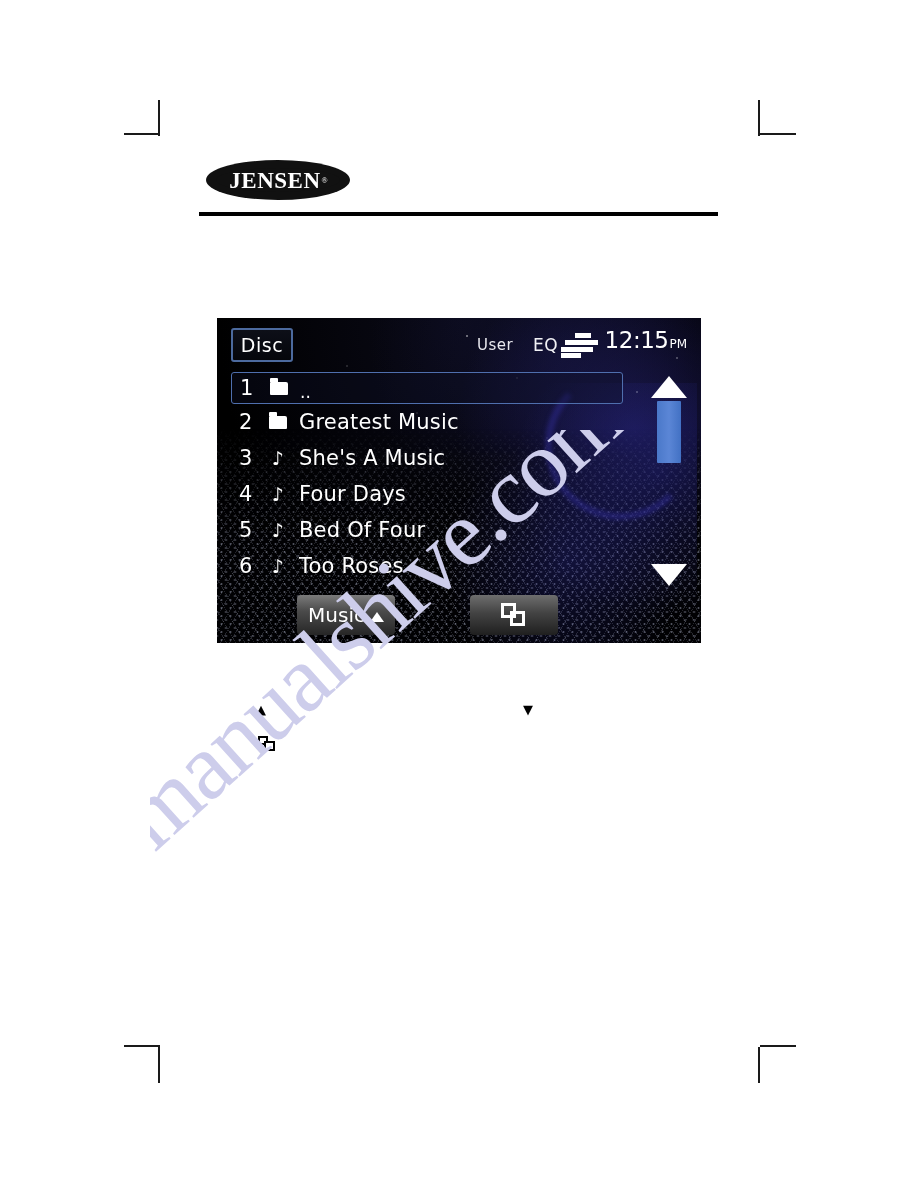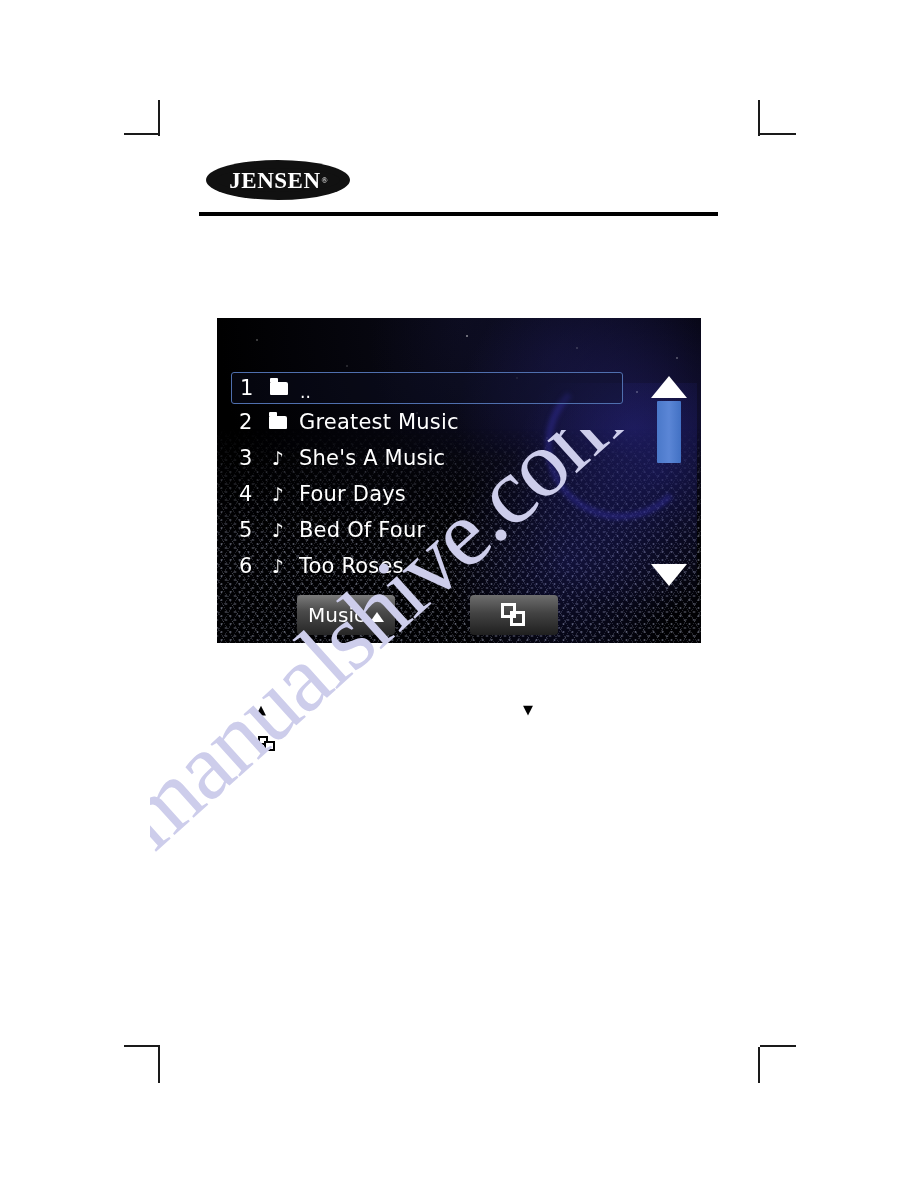--- a/index.html
+++ b/index.html
@@ -477,20 +477,38 @@
   <div class="header-rule"></div>
 
   <div class="device">
     <div class="bg-space"></div>
     <div class="stars"></div>
     <div class="hexfloor"></div>
     <div class="hexfloor2"></div>
     <div class="blue-swirl"></div>
     <div class="blue-arc"></div>
 
+    <div class="statusbar">
+      <div class="disc-btn">
+        <span>Disc</span>
+      </div>
+      <div class="user-label">User</div>
+      <div class="eq-label">EQ</div>
+      <div class="eq-icon">
+        <i class="eq-r1"></i>
+          <i class="eq-r2"></i>
+          <i class="eq-r3"></i>
+          <i class="eq-r4"></i>
+          <i class="eq-r5"></i>
+      </div>
+      <div class="clock">
+        <span class="hm">12:15</span>
+        <span class="ampm">PM</span>
+      </div>
+    </div>
 
     <div class="list">
 
       <div class="row selected">
         <span class="num">1</span>
         <span class="ic">
             <span class="folder-ic"></span>
           </span>
         <span class="label">..</span>
       </div>

